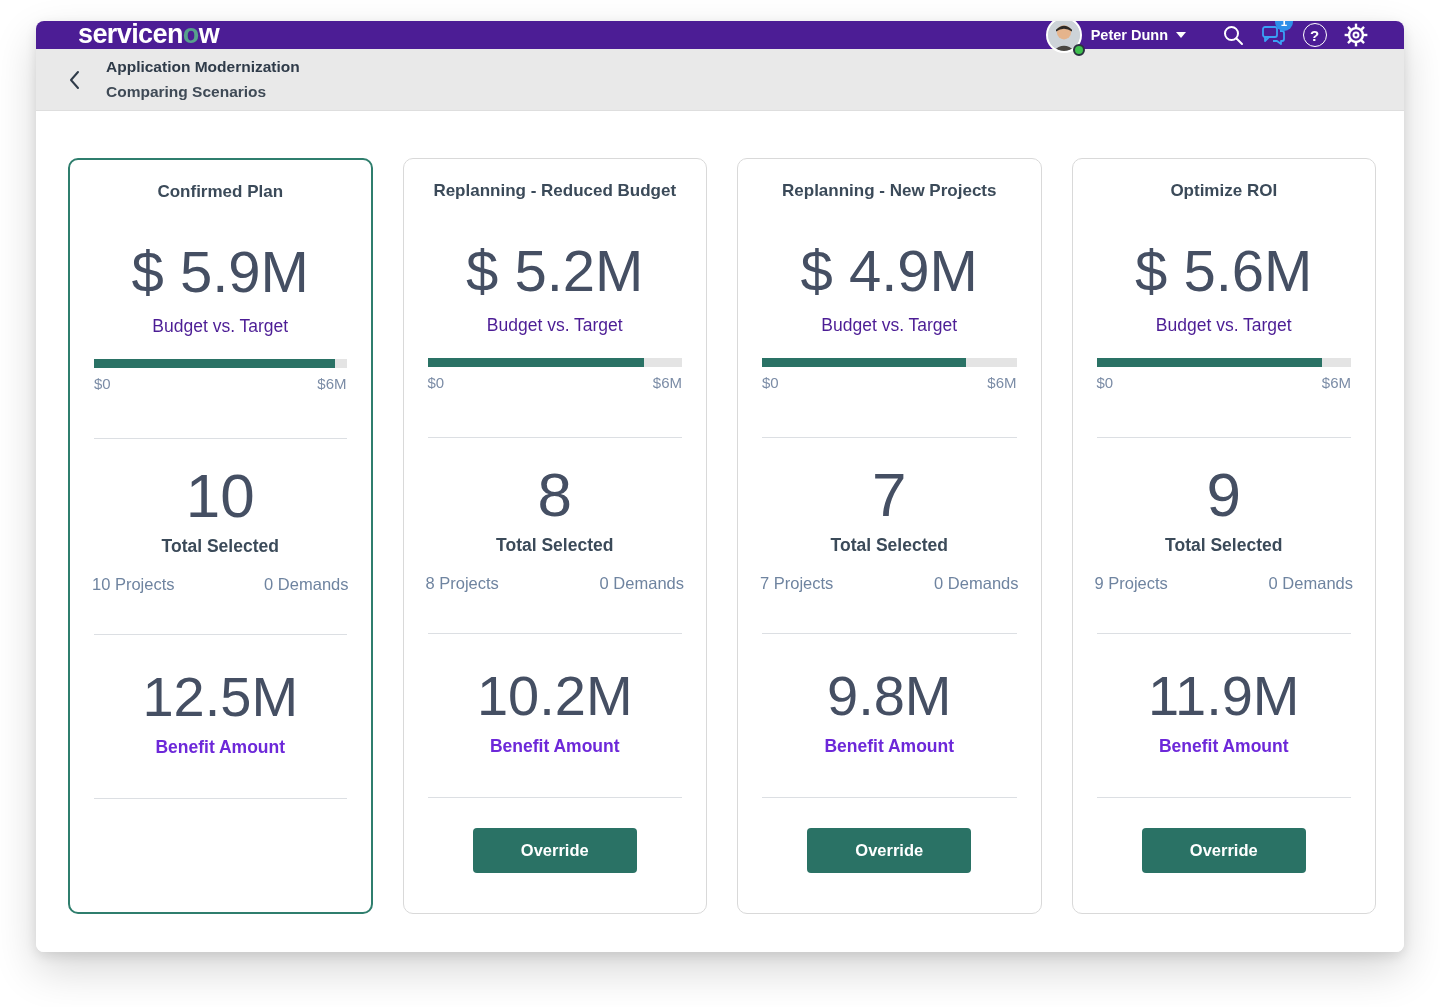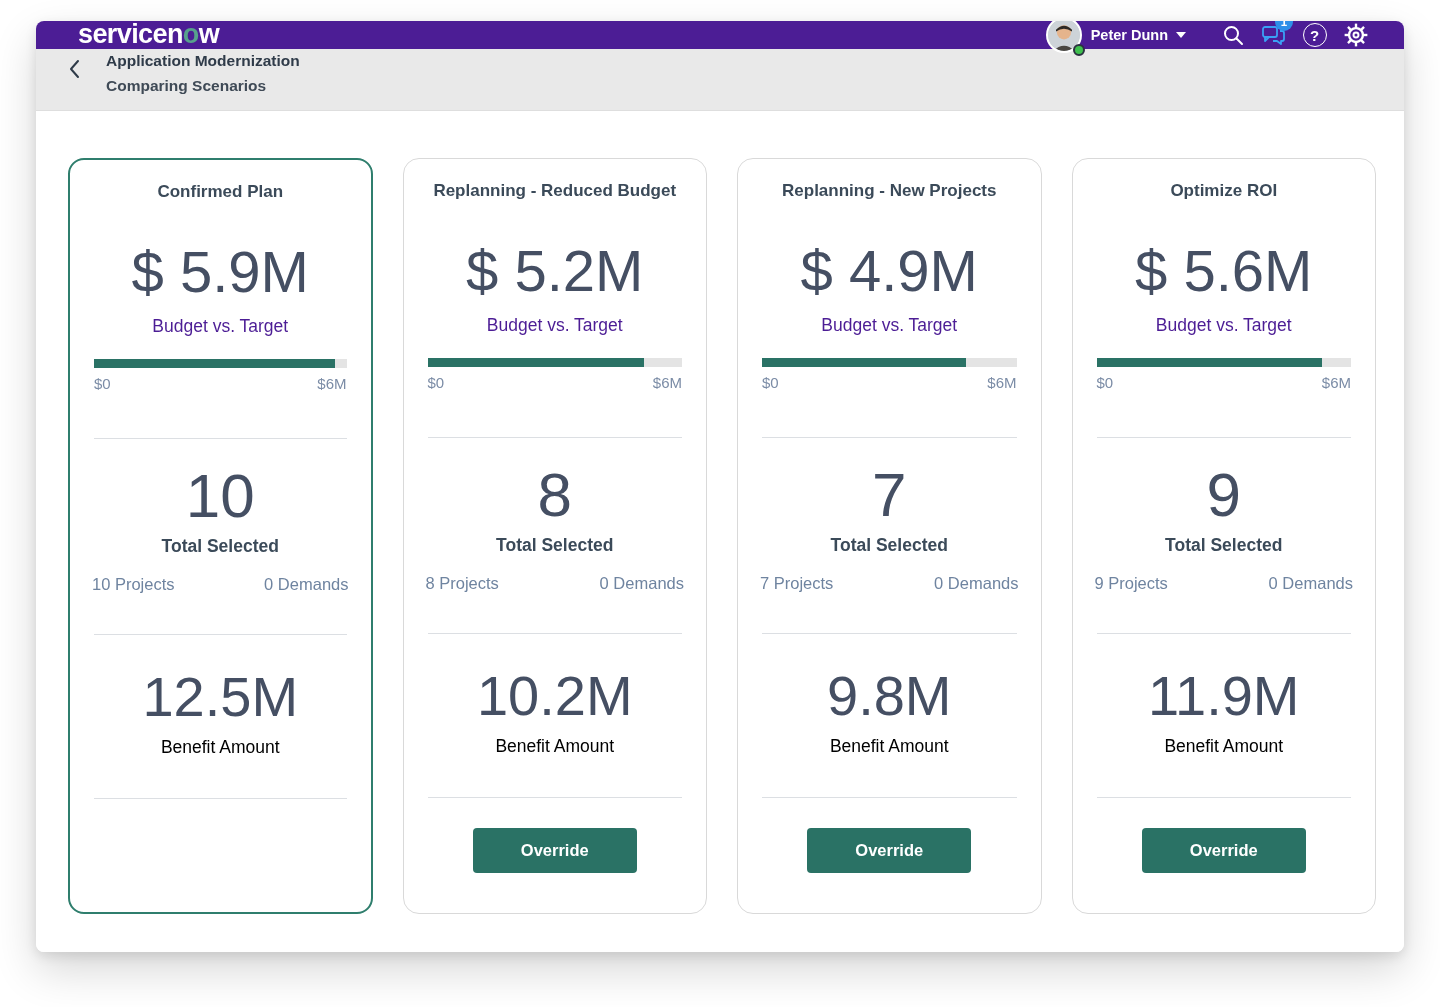--- a/index.html
+++ b/index.html
@@ -35,48 +35,48 @@
     display:flex; align-items:center; justify-content:center;
   }
   .help-circle {
     width:24px; height:24px; border:1.8px solid #ffffff; border-radius:50%;
     color:#ffffff; font-size:15px; font-weight:700; display:flex; align-items:center; justify-content:center;
   }
 
   
   .breadcrumb-bar {
     height:62px; flex-shrink:0; background:#e9e9e9; border-bottom:1px solid #dedede;
-    display:flex; padding:0 24px;
+    display:flex; align-items:center; padding:0 24px;
   }
   .back-btn { width:30px; height:40px; display:flex; align-items:center; justify-content:center; margin-right:16px; cursor:pointer; }
   .bc-title { font-size:15.5px; font-weight:700; color:#2f3b49; line-height:1.6; }
   .bc-subtitle { font-size:15.5px; font-weight:700; color:#3f4a56; line-height:1.6; }
 
   
   .content { flex:1; background:#ffffff; display:flex; gap:30px; padding:47px 28px 0 32px; }
   .card {
     width:305px; height:756px; background:#ffffff;
-    border:1px solid #d9d9d9; border-radius:16px;
+    border:1px solid #d9d9d9; border-radius:10px;
     display:flex; flex-direction:column; align-items:center; text-align:center;
   }
   .card.selected { border:2px solid #2f7e6d; }
 
   .card-title { margin-top:22px; font-size:17px; font-weight:700; color:#3b4a59; }
   .budget-value { margin-top:38px; font-size:58px; font-weight:400; color:#454f63; line-height:1.1; }
   .budget-label { margin-top:12px; font-size:17.5px; color:#4c1d95; }
   .bar-track { margin-top:22px; width:calc(100% - 48px); height:9px; background:#e4e4e4; }
   .bar-fill { height:100%; background:#2a7265; }
   .scale-row { margin-top:7px; width:calc(100% - 48px); display:flex; justify-content:space-between; font-size:15px; color:#7b8ca6; }
   .divider { width:calc(100% - 48px); border-top:1px solid #dcdfe3; }
   .d1 { margin-top:46px; } .d2 { margin-top:40px; } .d3 { margin-top:40px; }
   .ts-value { margin-top:26px; font-size:62px; font-weight:400; color:#454f63; line-height:1; }
   .ts-label { margin-top:9px; font-size:17.5px; font-weight:600; color:#3b4a59; }
   .pd-row { margin-top:18px; width:calc(100% - 44px); display:flex; justify-content:space-between; font-size:16.5px; color:#6f84a0;text-align:center; }
   .benefit-value { margin-top:34px; font-size:56px; font-weight:400; color:#454f63; line-height:1; }
-  .benefit-label { margin-top:12px; font-size:17.5px; font-weight:400; color:#000000; }
+  .benefit-label { margin-top:12px; font-size:17.5px; font-weight:700; color:#6d28d9; }
   .override-btn {
     margin-top:30px; width:164px; height:45px; background:#2a7265; color:#ffffff;
     font-size:16.5px; font-weight:700; border:none; border-radius:4px;
     font-family:inherit; cursor:pointer;
   }
 </style>
 </head>
 <body>
 
 <div class="app-window">

